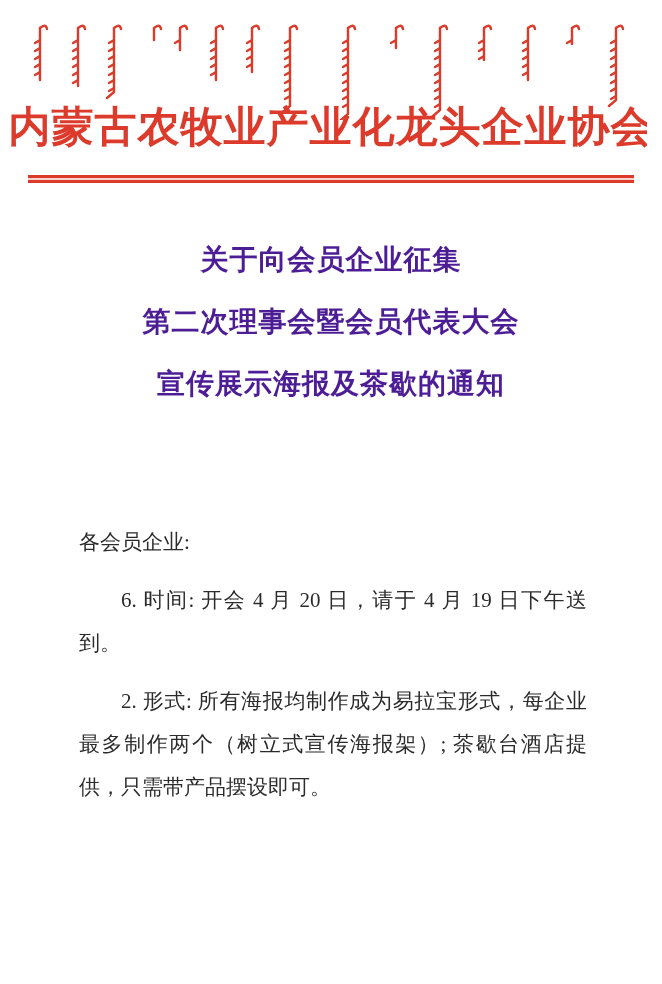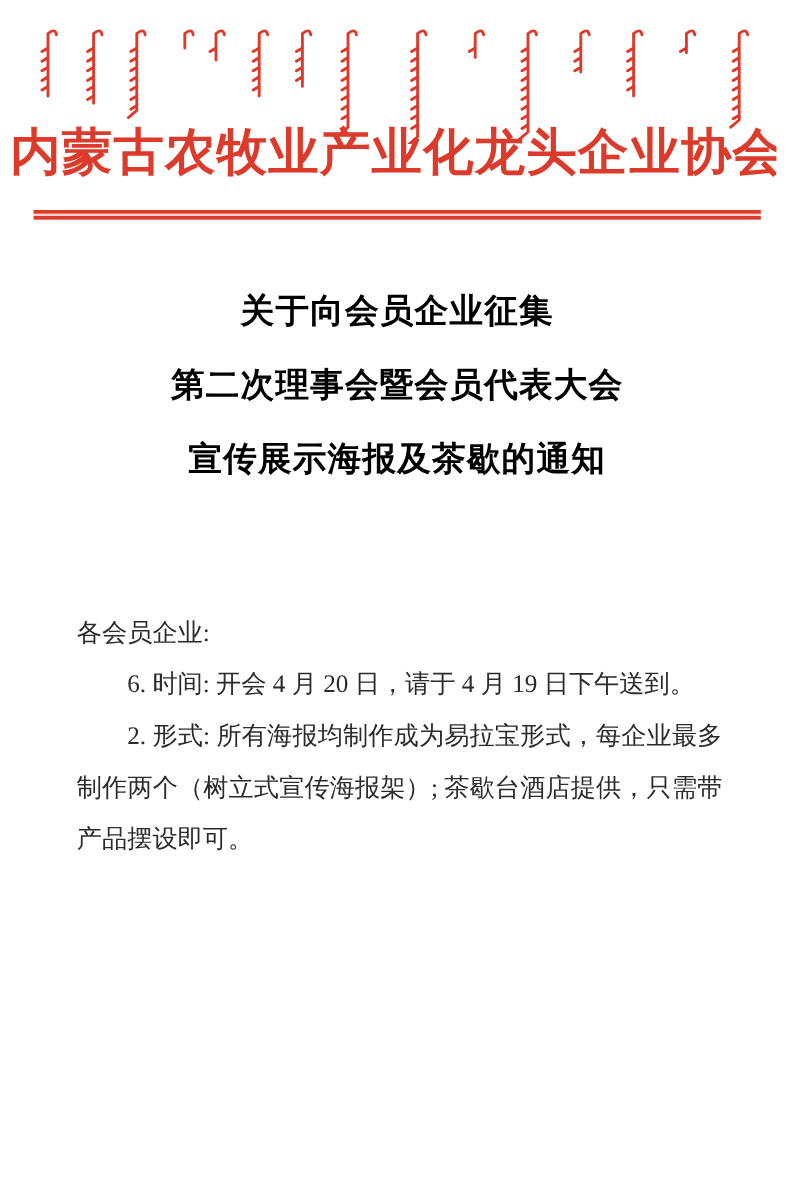--- a/index.html
+++ b/index.html
@@ -43,36 +43,36 @@
     box-sizing: border-box;
   }
   .notice-title {
     position: absolute;
     top: 229px;
     left: 0;
     width: 662px;
     text-align: center;
     font-size: 28px;
     font-weight: 700;
-    color: #000000;
+    color: #4c1d95;
     line-height: 62px;
     letter-spacing: 1px;
   }
   .body-text {
     position: absolute;
     top: 506px;
     left: 64px;
     width: 538px;
     font-size: 21px;
     line-height: 43px;
     color: #2b2b2b;
     text-align: justify;
   }
   .body-text p {
-    margin: 0;
+    margin: 15px;
     text-indent: 2em;
   }
   .body-text p.salutation {
     text-indent: 0;
   }
 </style>
 </head>
 <body>
 
 <div class="page">

